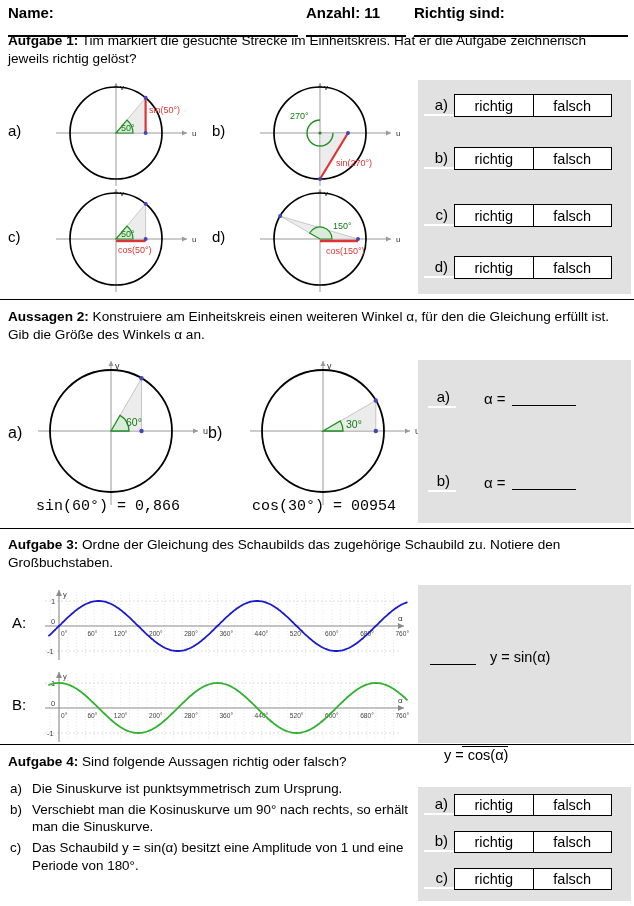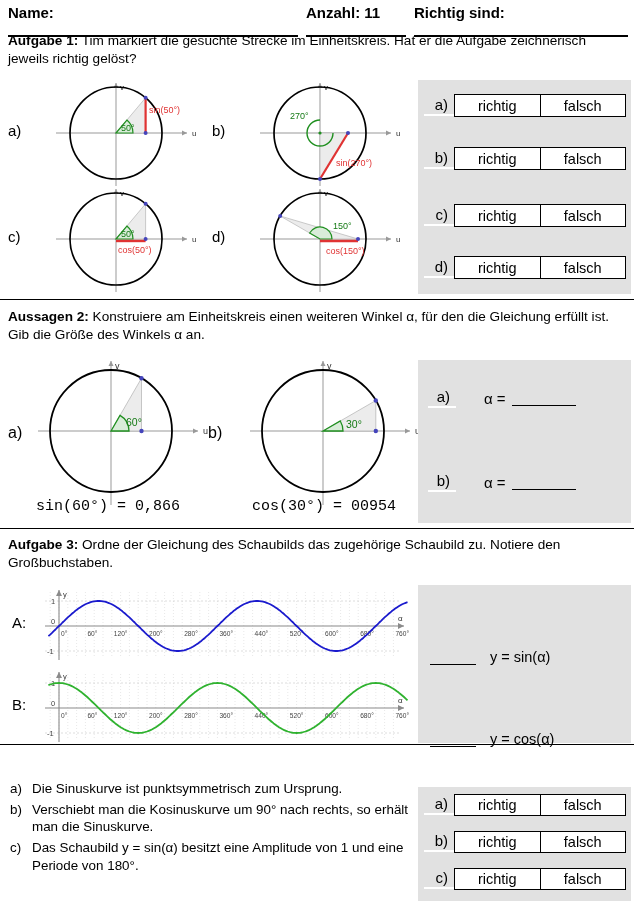--- a/index.html
+++ b/index.html
@@ -11,21 +11,21 @@
 
   .divider { position:absolute; left:0; width:634px; height:1.3px; background:#000; }
 
   .task-title { position:absolute; left:8px; font-size:13.6px; line-height:1.32; }
   .task-title b { font-weight:bold; }
 
   
   .panel { position:absolute; background:#e1e1e1; }
   .rf-row { position:absolute; display:flex; align-items:center; }
   .rf-key { width:30px; text-align:right; font-size:15px; padding-right:6px; border-bottom:2px solid #fff; padding-bottom:1px; }
-  .rf-table { display:flex; border:1.6px solid #000; background:#fff; width:172px; height:23px;text-align:center; }
+  .rf-table { display:flex; border:1.6px solid #000; background:#fff; width:158px; height:23px;text-align:center; }
   .rf-cell { flex:1; display:flex; align-items:center; justify-content:center; font-size:14.5px; cursor:pointer; }
   .rf-cell.first { border-right:1.6px solid #000; }
 
   .alpha-row { position:absolute; display:flex; align-items:center; font-size:15px; }
   .alpha-key { width:30px; }
   .alpha-prefix { margin-left:28px; margin-right:6px; }
   .blank { display:inline-block; border-bottom:1.5px solid #000; height:16px; }
 
   .match-row { position:absolute; display:flex; align-items:flex-end; font-size:14.5px;margin-top:32px; }
   .match-label { margin-left:14px; }
@@ -352,28 +352,31 @@
       <text x="9" y="38" font-size="7.5" fill="#444">0</text>
       <text x="5" y="68" font-size="7.5" fill="#444">-1</text>
       <polyline points="6.4,17.2 8.2,16.5 10.0,16.0 11.7,15.5 13.5,15.2 15.2,15.1 17.0,15.0 18.8,15.1 20.5,15.2 22.3,15.5 24.0,16.0 25.8,16.5 27.6,17.2 29.3,17.9 31.1,18.8 32.8,19.8 34.6,20.8 36.4,22.0 38.1,23.3 39.9,24.6 41.6,26.0 43.4,27.5 45.2,29.0 46.9,30.6 48.7,32.3 50.4,34.0 52.2,35.7 54.0,37.4 55.7,39.1 57.5,40.9 59.2,42.6 61.0,44.3 62.8,46.0 64.5,47.7 66.3,49.4 68.0,51.0 69.8,52.5 71.6,54.0 73.3,55.4 75.1,56.7 76.8,58.0 78.6,59.2 80.4,60.2 82.1,61.2 83.9,62.1 85.6,62.8 87.4,63.5 89.2,64.0 90.9,64.5 92.7,64.8 94.4,64.9 96.2,65.0 98.0,64.9 99.7,64.8 101.5,64.5 103.2,64.0 105.0,63.5 106.8,62.8 108.5,62.1 110.3,61.2 112.0,60.2 113.8,59.2 115.6,58.0 117.3,56.7 119.1,55.4 120.8,54.0 122.6,52.5 124.4,51.0 126.1,49.4 127.9,47.7 129.6,46.0 131.4,44.3 133.2,42.6 134.9,40.9 136.7,39.1 138.4,37.4 140.2,35.7 142.0,34.0 143.7,32.3 145.5,30.6 147.2,29.0 149.0,27.5 150.8,26.0 152.5,24.6 154.3,23.3 156.0,22.0 157.8,20.8 159.6,19.8 161.3,18.8 163.1,17.9 164.8,17.2 166.6,16.5 168.4,16.0 170.1,15.5 171.9,15.2 173.6,15.1 175.4,15.0 177.2,15.1 178.9,15.2 180.7,15.5 182.4,16.0 184.2,16.5 186.0,17.2 187.7,17.9 189.5,18.8 191.2,19.8 193.0,20.8 194.8,22.0 196.5,23.3 198.3,24.6 200.0,26.0 201.8,27.5 203.6,29.0 205.3,30.6 207.1,32.3 208.8,34.0 210.6,35.7 212.4,37.4 214.1,39.1 215.9,40.9 217.6,42.6 219.4,44.3 221.2,46.0 222.9,47.7 224.7,49.4 226.4,51.0 228.2,52.5 230.0,54.0 231.7,55.4 233.5,56.7 235.2,58.0 237.0,59.2 238.8,60.2 240.5,61.2 242.3,62.1 244.0,62.8 245.8,63.5 247.6,64.0 249.3,64.5 251.1,64.8 252.8,64.9 254.6,65.0 256.4,64.9 258.1,64.8 259.9,64.5 261.6,64.0 263.4,63.5 265.2,62.8 266.9,62.1 268.7,61.2 270.4,60.2 272.2,59.2 274.0,58.0 275.7,56.7 277.5,55.4 279.2,54.0 281.0,52.5 282.8,51.0 284.5,49.4 286.3,47.7 288.0,46.0 289.8,44.3 291.6,42.6 293.3,40.9 295.1,39.1 296.8,37.4 298.6,35.7 300.4,34.0 302.1,32.3 303.9,30.6 305.6,29.0 307.4,27.5 309.2,26.0 310.9,24.6 312.7,23.3 314.4,22.0 316.2,20.8 318.0,19.8 319.7,18.8 321.5,17.9 323.2,17.2 325.0,16.5 326.8,16.0 328.5,15.5 330.3,15.2 332.0,15.1 333.8,15.0 335.6,15.1 337.3,15.2 339.1,15.5 340.8,16.0 342.6,16.5 344.4,17.2 346.1,17.9 347.9,18.8 349.6,19.8 351.4,20.8 353.2,22.0 354.9,23.3 356.7,24.6 358.4,26.0 360.2,27.5 362.0,29.0 363.7,30.6 365.5,32.3" fill="none" stroke="#2fb22f" stroke-width="1.8" stroke-linejoin="round"></polyline>
     </svg>
 
   <div class="panel" style="left:418px; top:585px; width:213px; height:158px;">
     <div class="match-row" style="left:12px; top:32px;">
       <span class="blank" style="width:46px;"></span>
       <span class="match-label">y = sin(α)</span>
     </div>
-    <div class="match-row" style="left:12px; top:114px;">
+    <div class="match-row" style="left:12px; top:114px;flex-direction:column;">
       <span class="blank" style="width:46px;"></span>
       <span class="match-label">y = cos(α)</span>
     </div>
   </div>
 
   <div class="divider" style="top:744px;"></div>
 
+  <div class="task-title" style="top:753px; width:620px;">
+    <b>Aufgabe 4:</b><span> Sind folgende Aussagen richtig oder falsch?</span>
+  </div>
 
   <div class="statements" style="top:780px;">
     <div class="stmt">
       <span class="stmt-key">a)</span>
       <span class="stmt-text">Die Sinuskurve ist punktsymmetrisch zum Ursprung.</span>
     </div>
     <div class="stmt">
       <span class="stmt-key">b)</span>
       <span class="stmt-text">Verschiebt man die Kosinuskurve um 90° nach rechts, so erhält man die Sinuskurve.</span>
     </div>

